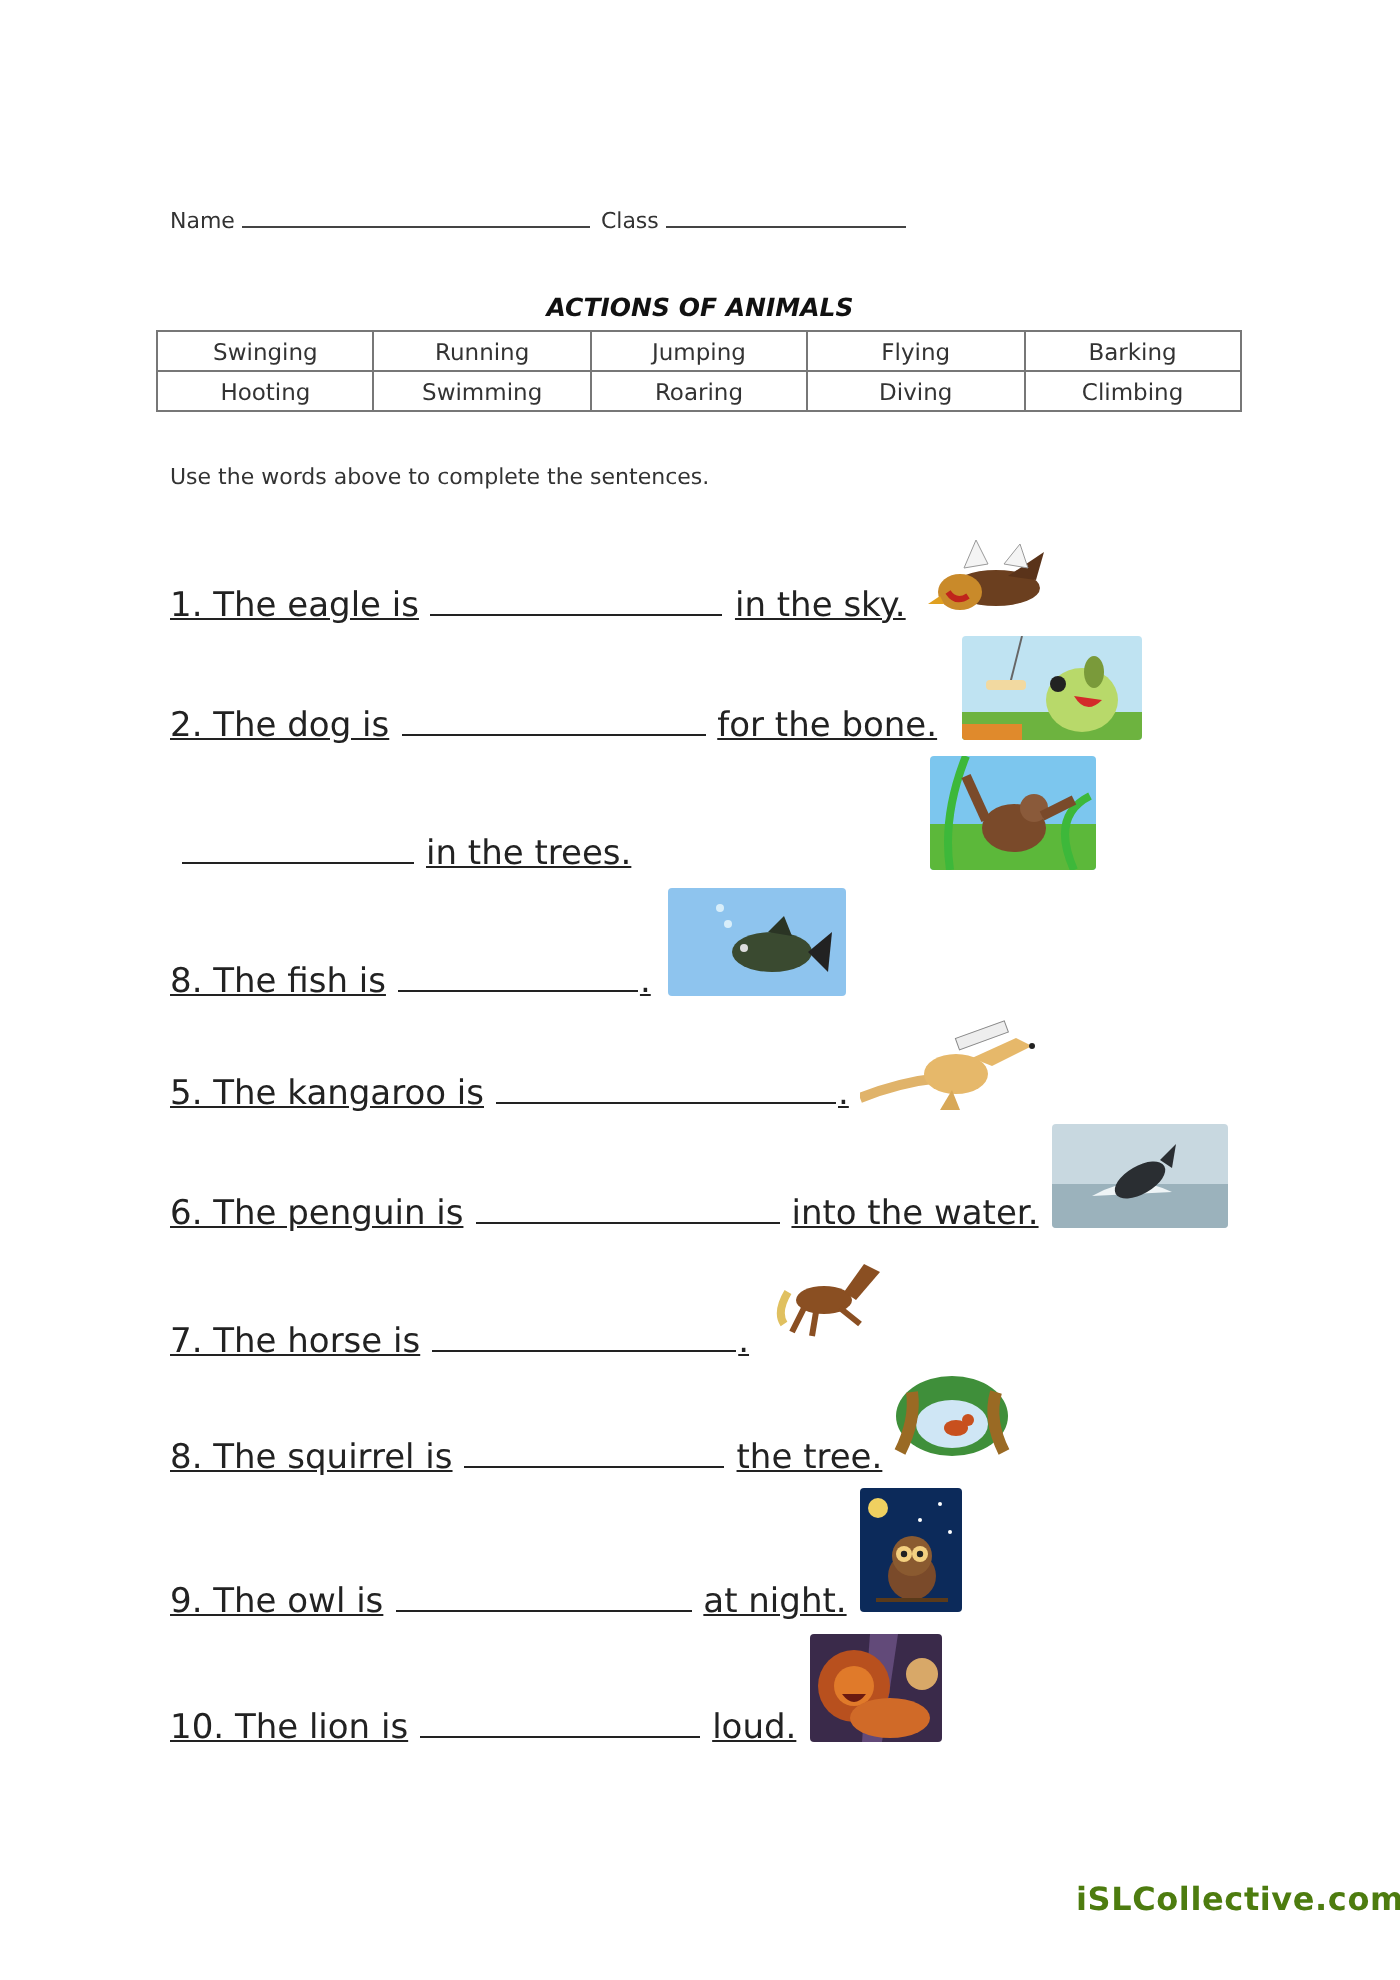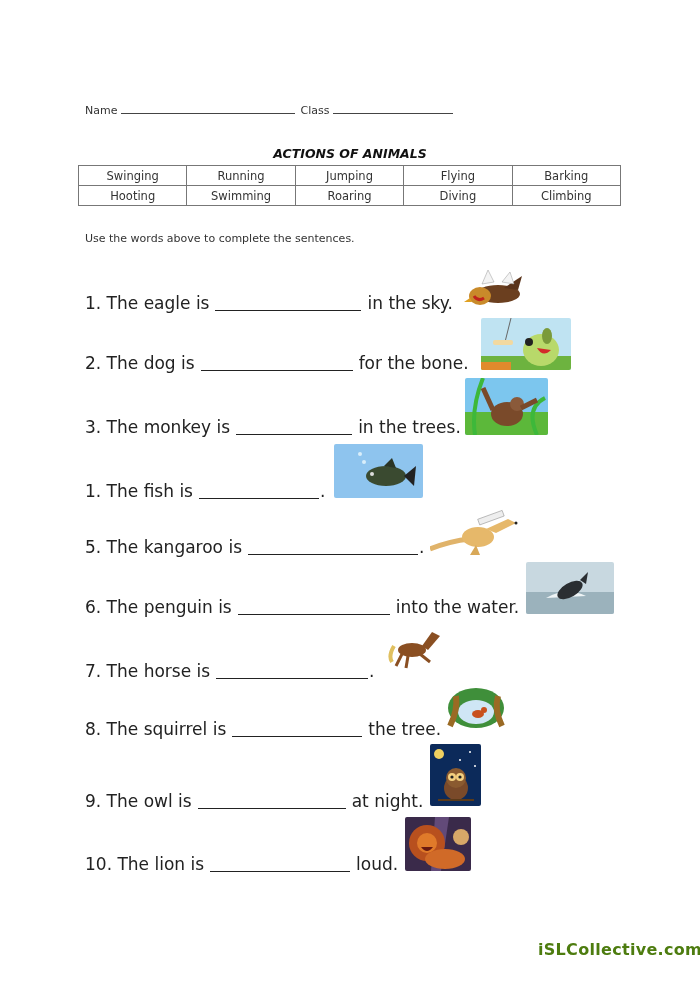--- a/index.html
+++ b/index.html
@@ -10,21 +10,21 @@
   .abs { position: absolute; }
   .name-row { left: 85px; top: 103px; font-size: 11px; color: #333; display: flex; align-items: baseline; }
   .name-row .line { display: inline-block; border-bottom: 1px solid #444; height: 10px; margin: 0 5px 0 4px; }
   .title { left: 0; width: 700px; top: 146px; text-align: center; font-size: 12.5px; font-weight: bold; color: #111; font-style: italic; }
   table.words {
     position: absolute; left: 78px; top: 165px; width: 543px; border-collapse: collapse;
     font-size: 11.5px; color: #333;
   }
   table.words td { border: 1px solid #777; text-align: center; height: 19px; padding: 0; width: 20%; }
   .instr { left: 85px; top: 232px; font-size: 11px; color: #333; }
-  .sentence { left: 85px; font-size: 17px; color: #222; white-space: nowrap; display: flex; align-items: center; }
+  .sentence { left: 85px; font-size: 17px; color: #222; white-space: nowrap; display: flex; align-items: flex-start; text-decoration: underline; }
   .blank { display: inline-block; border-bottom: 1px solid #222; height: 14px; margin: 0 6px; }
   .pic { position: absolute; border-radius: 2px; overflow: hidden; }
   .watermark { left: 538px; top: 940px; font-size: 16px; font-weight: bold; color: #4d7c0f; letter-spacing: 0.3px; }
 </style>
 </head>
 <body>
 
 <div class="abs name-row">
   <span>Name</span>
   <span class="line" style="width:174px"></span>
@@ -59,26 +59,25 @@
   <span>1. The eagle is</span>
   <span class="blank" style="width:146px"></span>
   <span>in the sky.</span>
 </div>
 <div class="abs sentence" style="top:353px">
   <span>2. The dog is</span>
   <span class="blank" style="width:152px"></span>
   <span>for the bone.</span>
 </div>
 <div class="abs sentence" style="top:417px">
-  <span>3. The monkey is</span>
   <span class="blank" style="width:116px"></span>
   <span>in the trees.</span>
 </div>
 <div class="abs sentence" style="top:481px">
-  <span>1. The fish is</span>
+  <span>8. The fish is</span>
   <span class="blank" style="width:120px;margin-right:1px"></span>
   <span>.</span>
 </div>
 <div class="abs sentence" style="top:537px">
   <span>5. The kangaroo is</span>
   <span class="blank" style="width:170px;margin-right:1px"></span>
   <span>.</span>
 </div>
 <div class="abs sentence" style="top:597px">
   <span>6. The penguin is</span>

